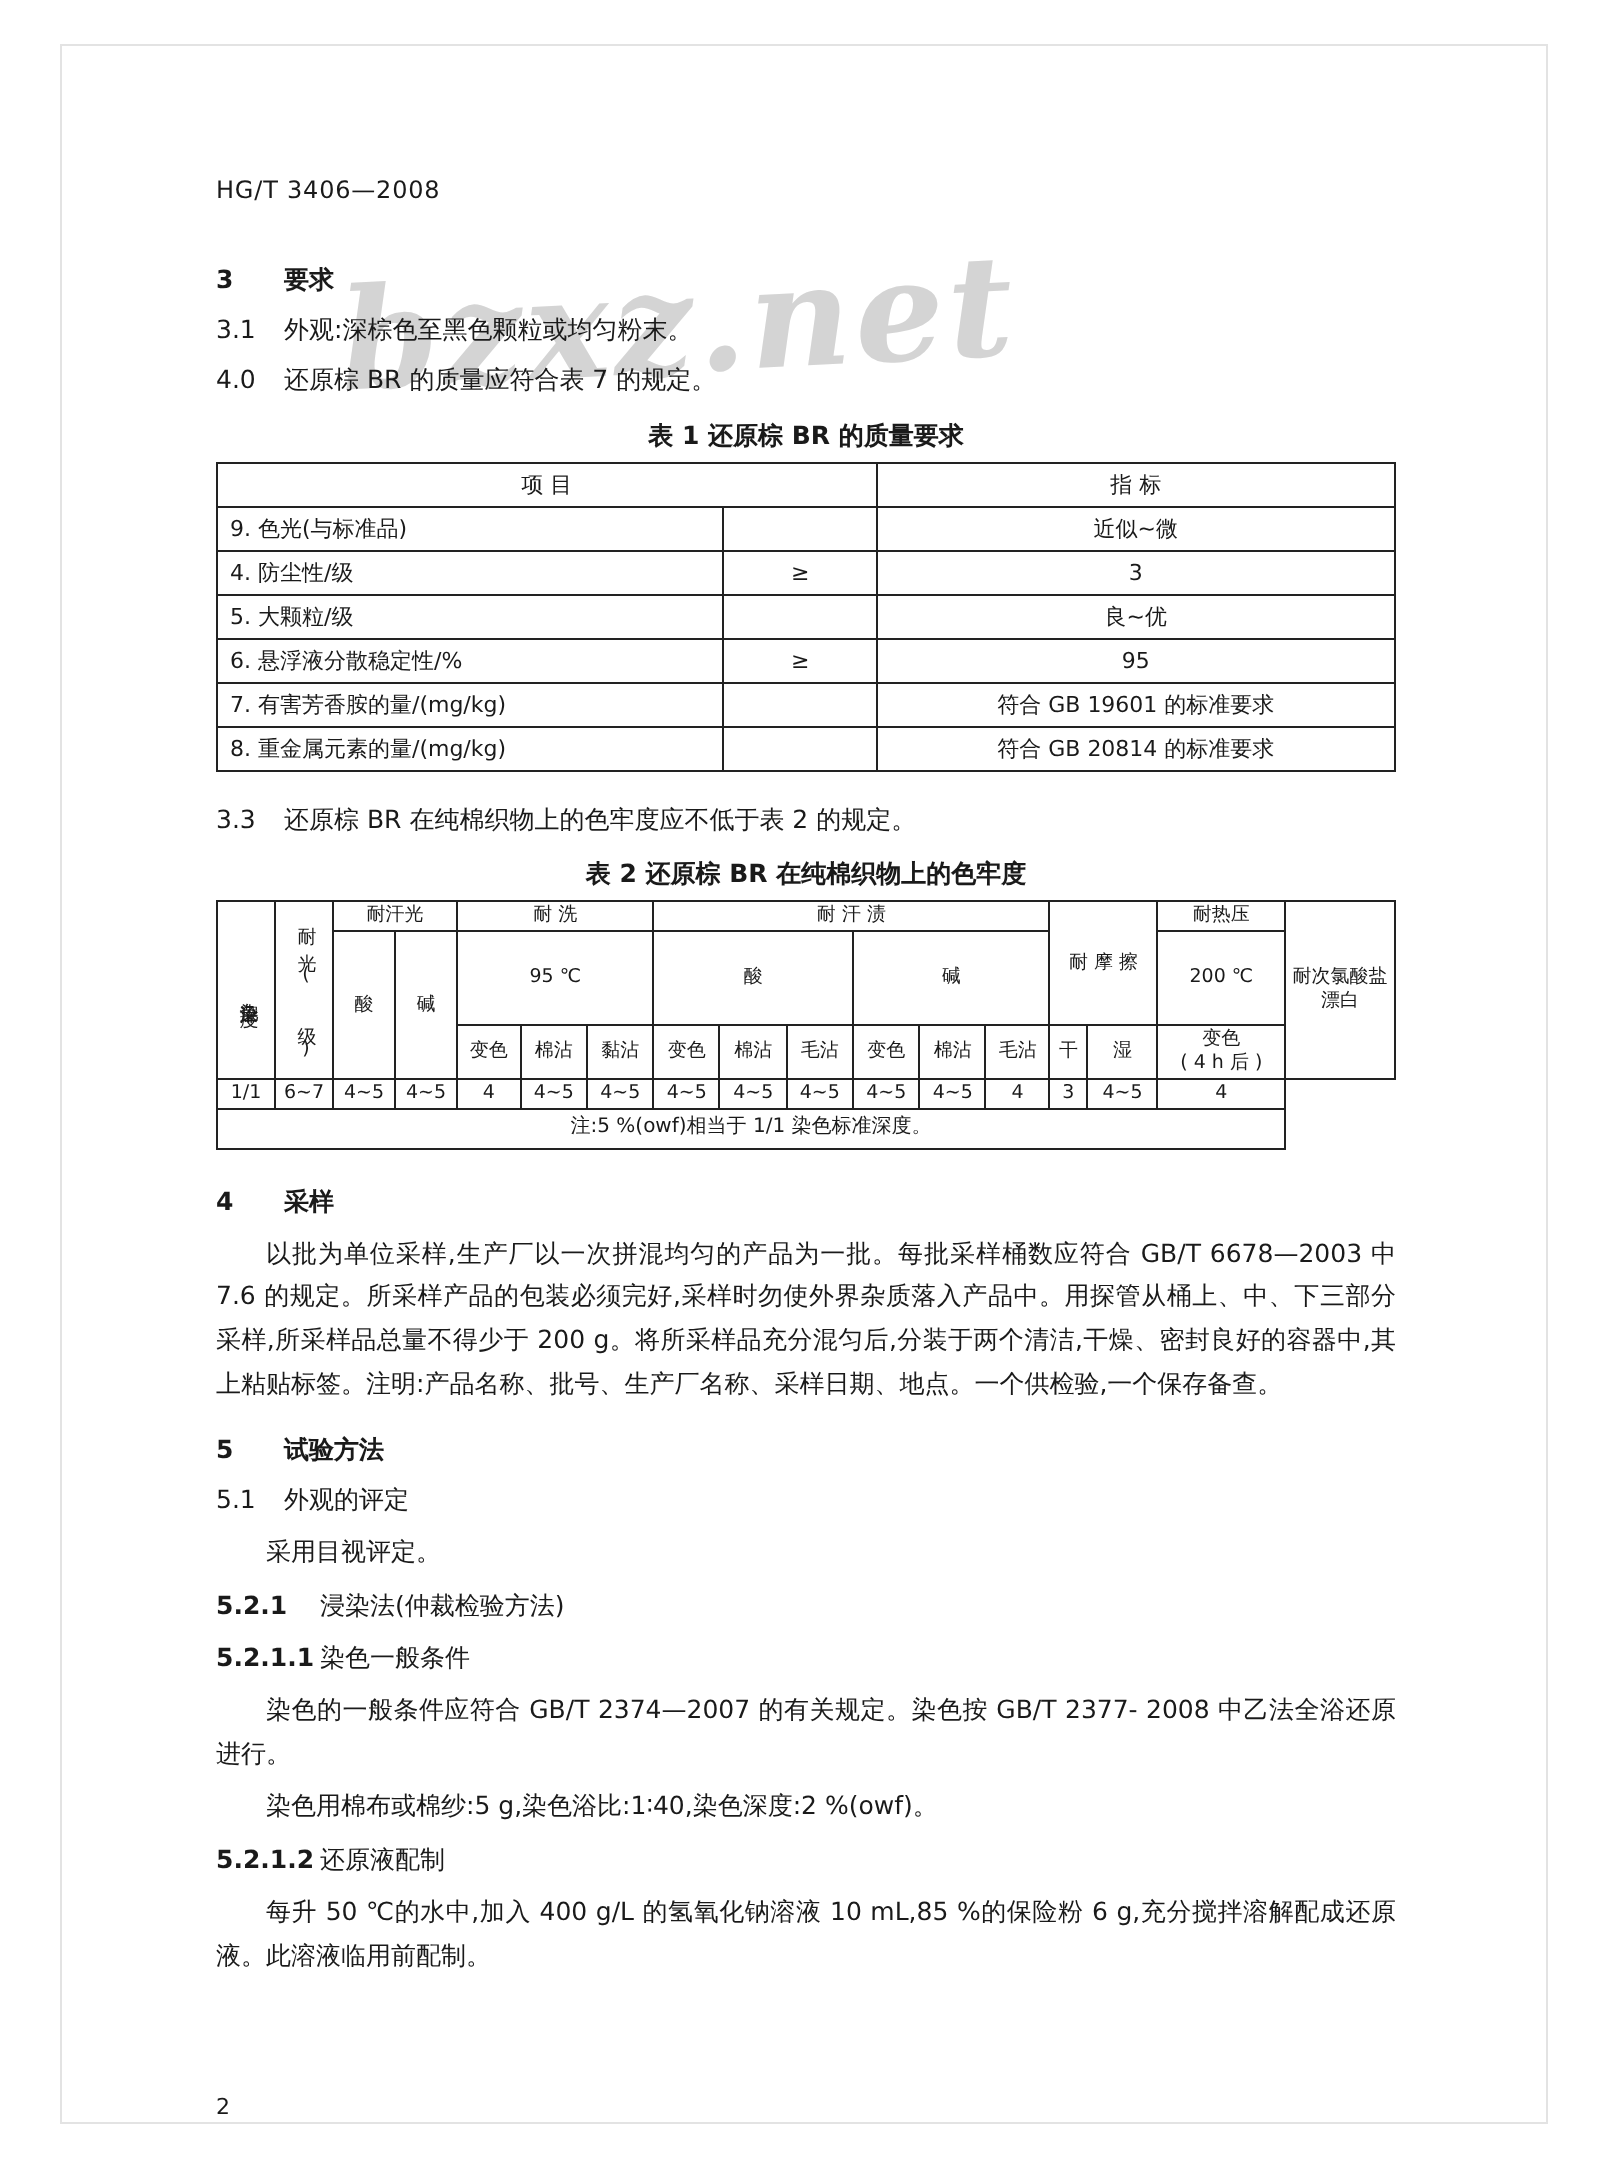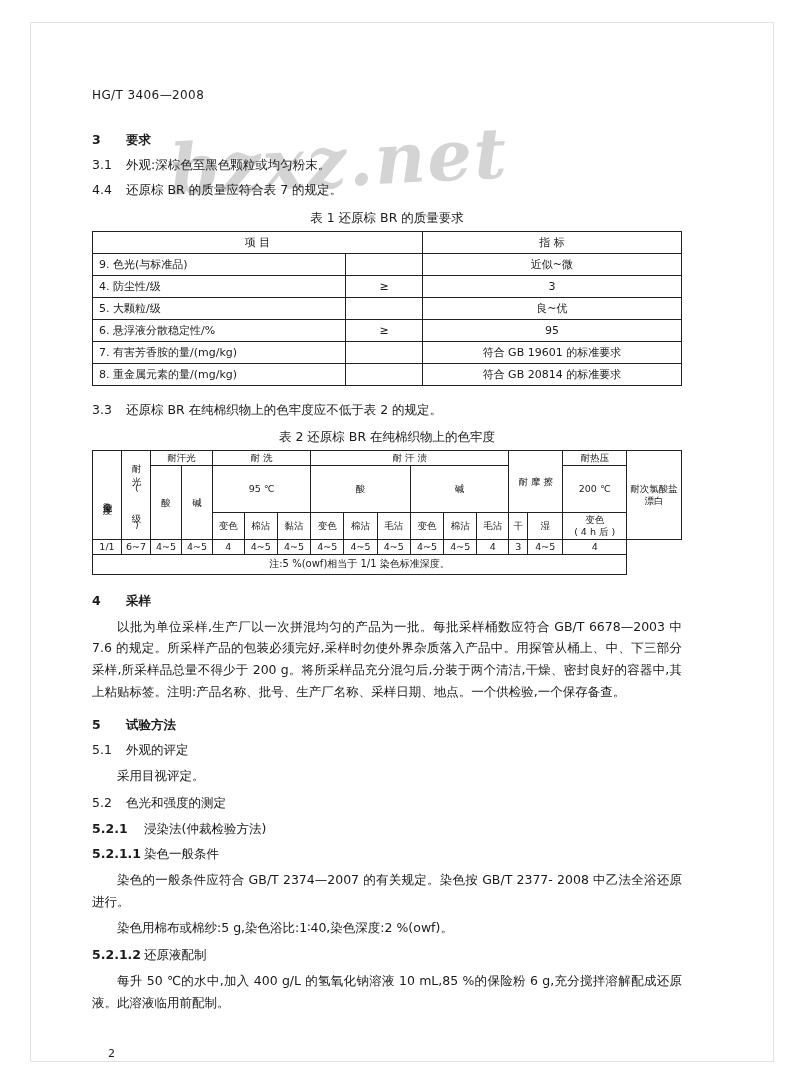--- a/index.html
+++ b/index.html
@@ -19,21 +19,21 @@
   }
   
   .scan-frame {
     position: absolute;
     left: 30px; top: 22px; right: 26px; bottom: 22px;
     border: 1px solid #e3e3e3;
     pointer-events: none;
   }
   .content {
     position: absolute;
-    left: 92px;
+    left: 108px;
     top: 88px;
     width: 590px;
   }
   .hdr {
     font-size: 12px;
     letter-spacing: 0.4px;
     margin-bottom: 30px;
   }
   .clause {
     font-size: 12.5px;
@@ -52,21 +52,21 @@
   }
   .heading {
     font-size: 12.5px;
     font-weight: bold;
     margin: 14px 0 6px 0;
   }
   .heading .num { display:inline-block; min-width: 34px; }
   .tbl-caption {
     text-align: center;
     font-size: 12.5px;
-    font-weight: normal;
+    font-weight: bold;
     margin: 10px 0 4px 0;
   }
   table {
     border-collapse: collapse;
     width: 100%;
     font-size: 11px;
   }
   table td, table th {
     border: 1px solid #222;
     padding: 2px 4px;
@@ -140,21 +140,21 @@
 
     <div class="heading">
       <span class="num">3</span><span>要求</span>
     </div>
 
     <div class="clause">
       <span class="num">3.1</span><span>外观:深棕色至黑色颗粒或均匀粉末。</span>
     </div>
 
     <div class="clause">
-      <span class="num">4.4</span><span>还原棕 BR 的质量应符合表 7 的规定。</span>
+      <span class="num">4.0</span><span>还原棕 BR 的质量应符合表 7 的规定。</span>
     </div>
 
     <div class="tbl-caption">表 1   还原棕 BR 的质量要求</div>
 
     <table class="t1">
       <tbody>
           <tr class="hdrow">
         <td colspan="2" style="width:56%;">项        目</td>
         <td>指        标</td>
       </tr>
@@ -265,23 +265,20 @@
 
     <div class="heading" style="margin-top:14px;">
       <span class="num">5</span><span>试验方法</span>
     </div>
 
     <div class="clause">
       <span class="num">5.1</span><span>外观的评定</span>
     </div>
     <div class="para-noind">采用目视评定。</div>
 
-    <div class="clause">
-      <span class="num">5.2</span><span>色光和强度的测定</span>
-    </div>
 
     <div class="clause">
       <span class="numwide">5.2.1</span><span>浸染法(仲裁检验方法)</span>
     </div>
 
     <div class="clause">
       <span class="numwide">5.2.1.1</span><span>染色一般条件</span>
     </div>
     <div class="para">染色的一般条件应符合 GB/T 2374—2007 的有关规定。染色按 GB/T 2377- 2008 中乙法全浴还原进行。</div>
     <div class="para">染色用棉布或棉纱:5 g,染色浴比:1∶40,染色深度:2 %(owf)。</div>

